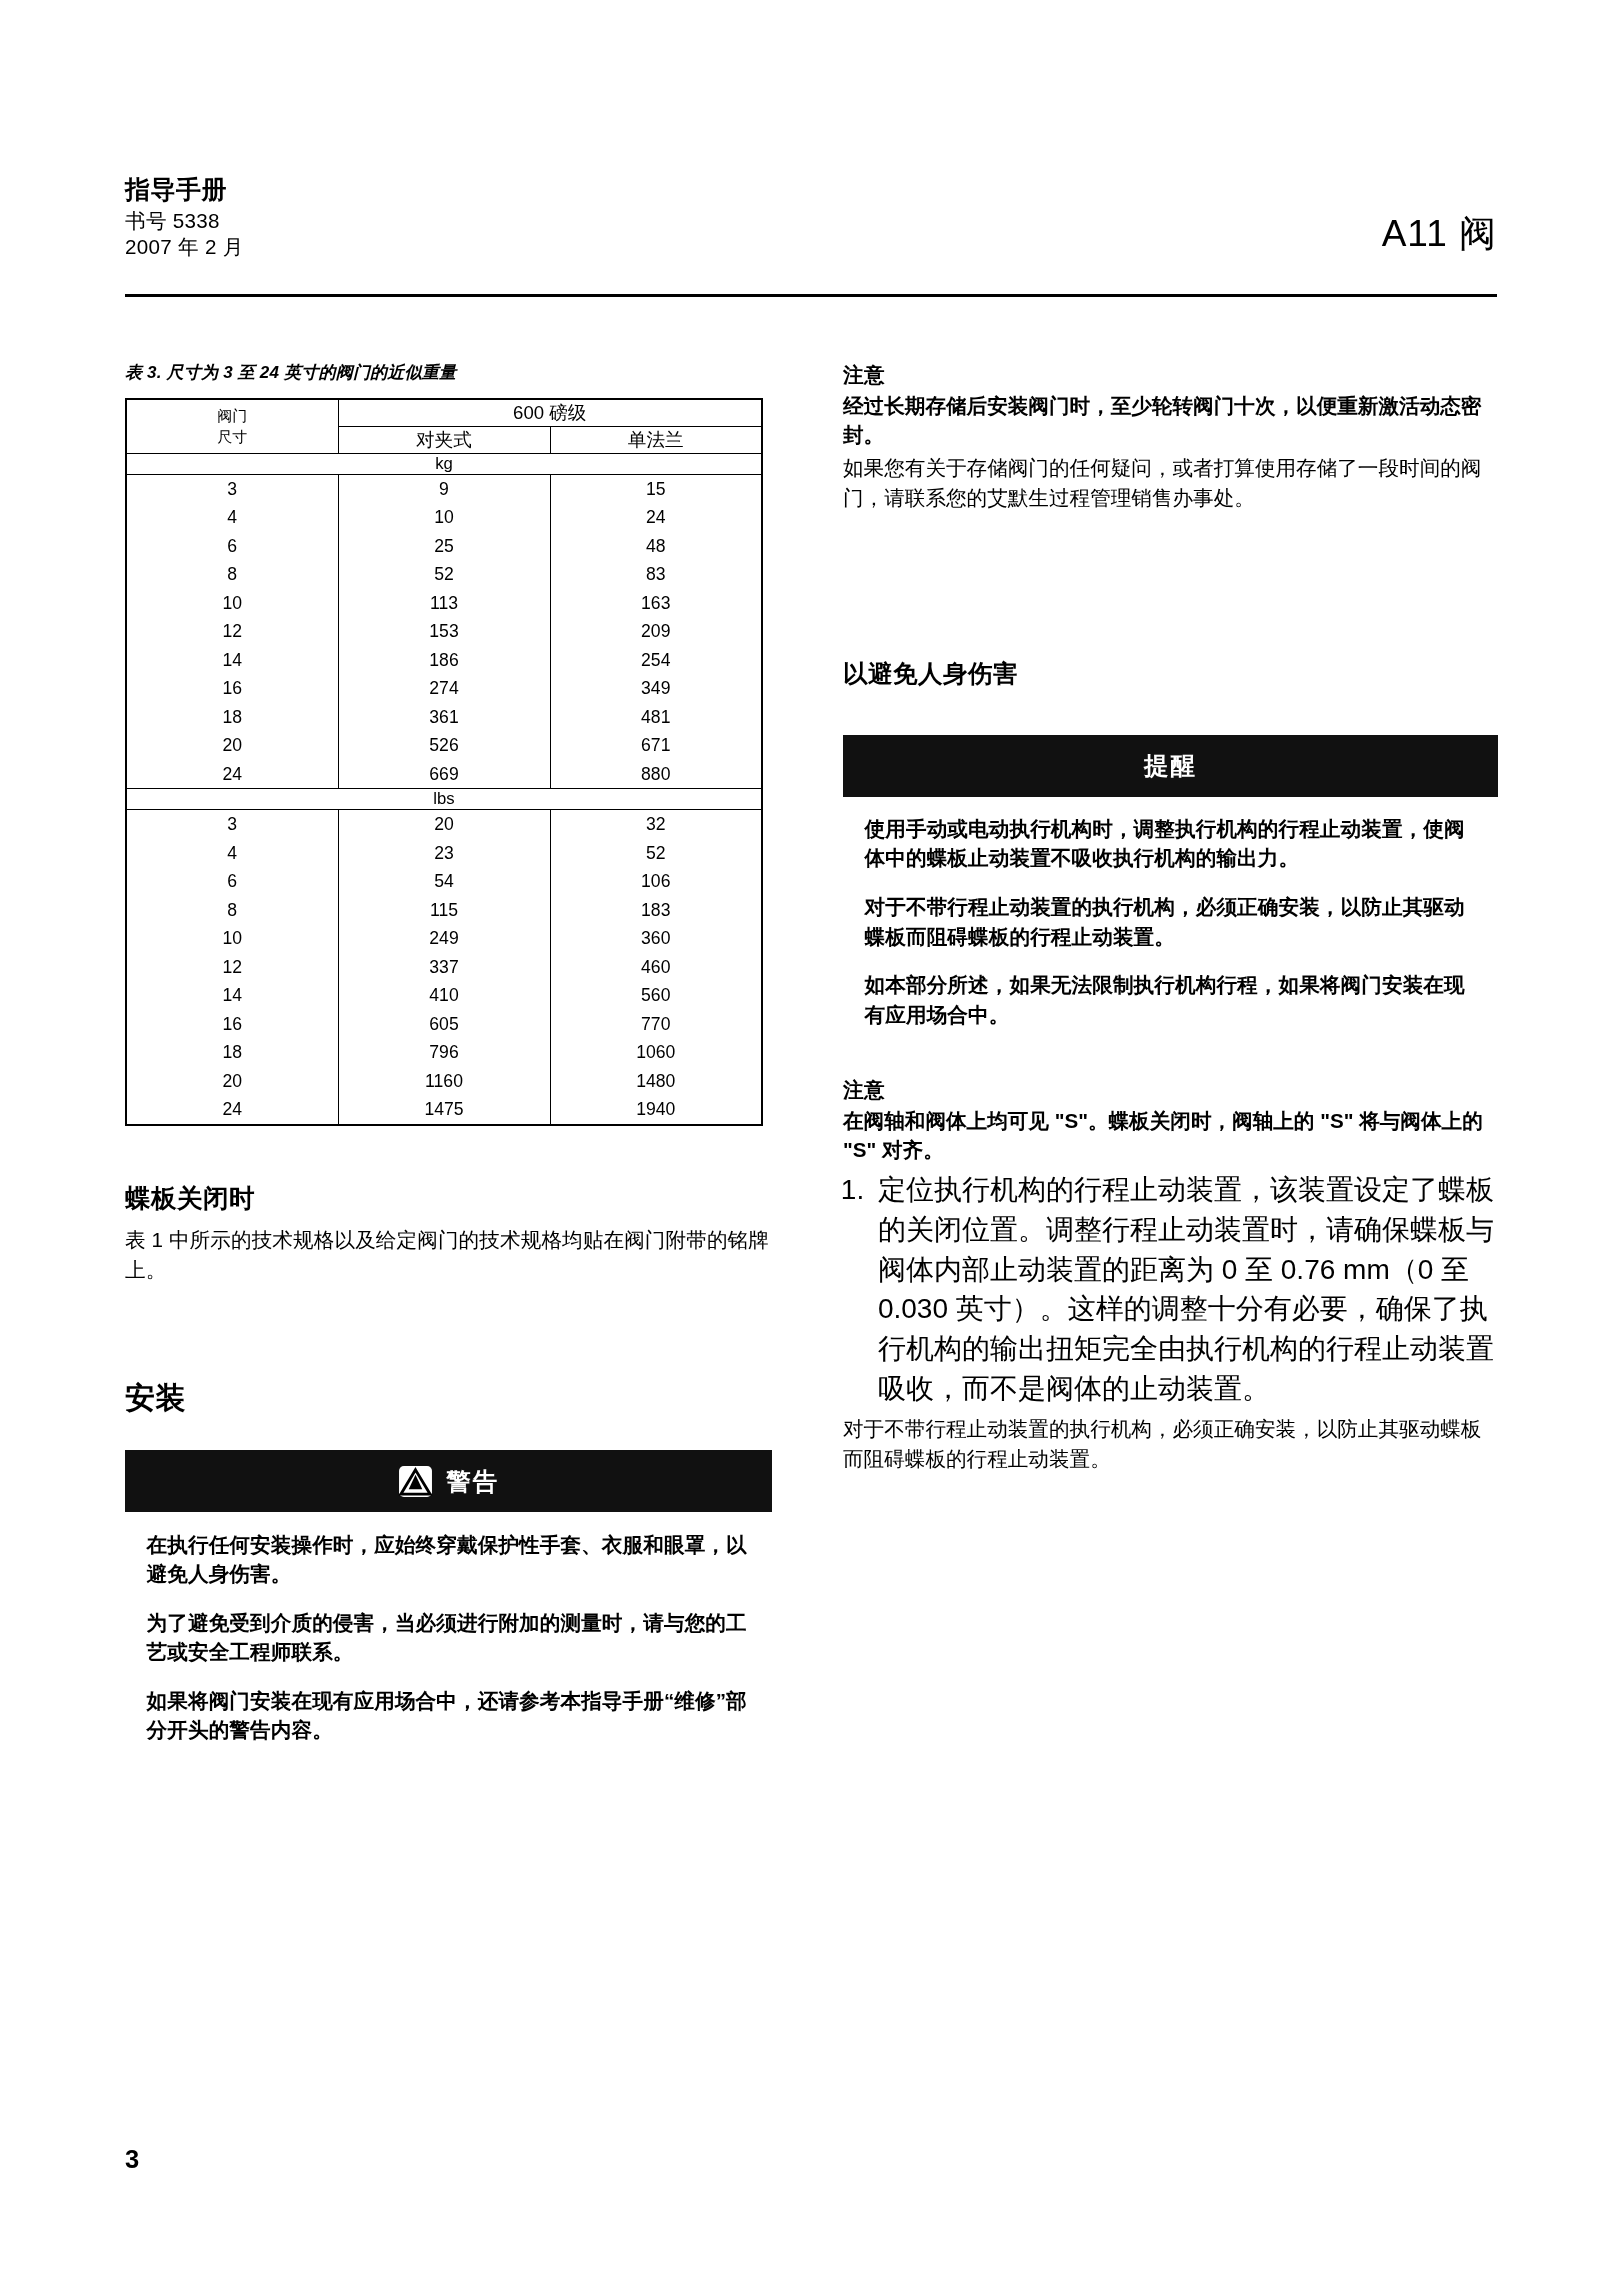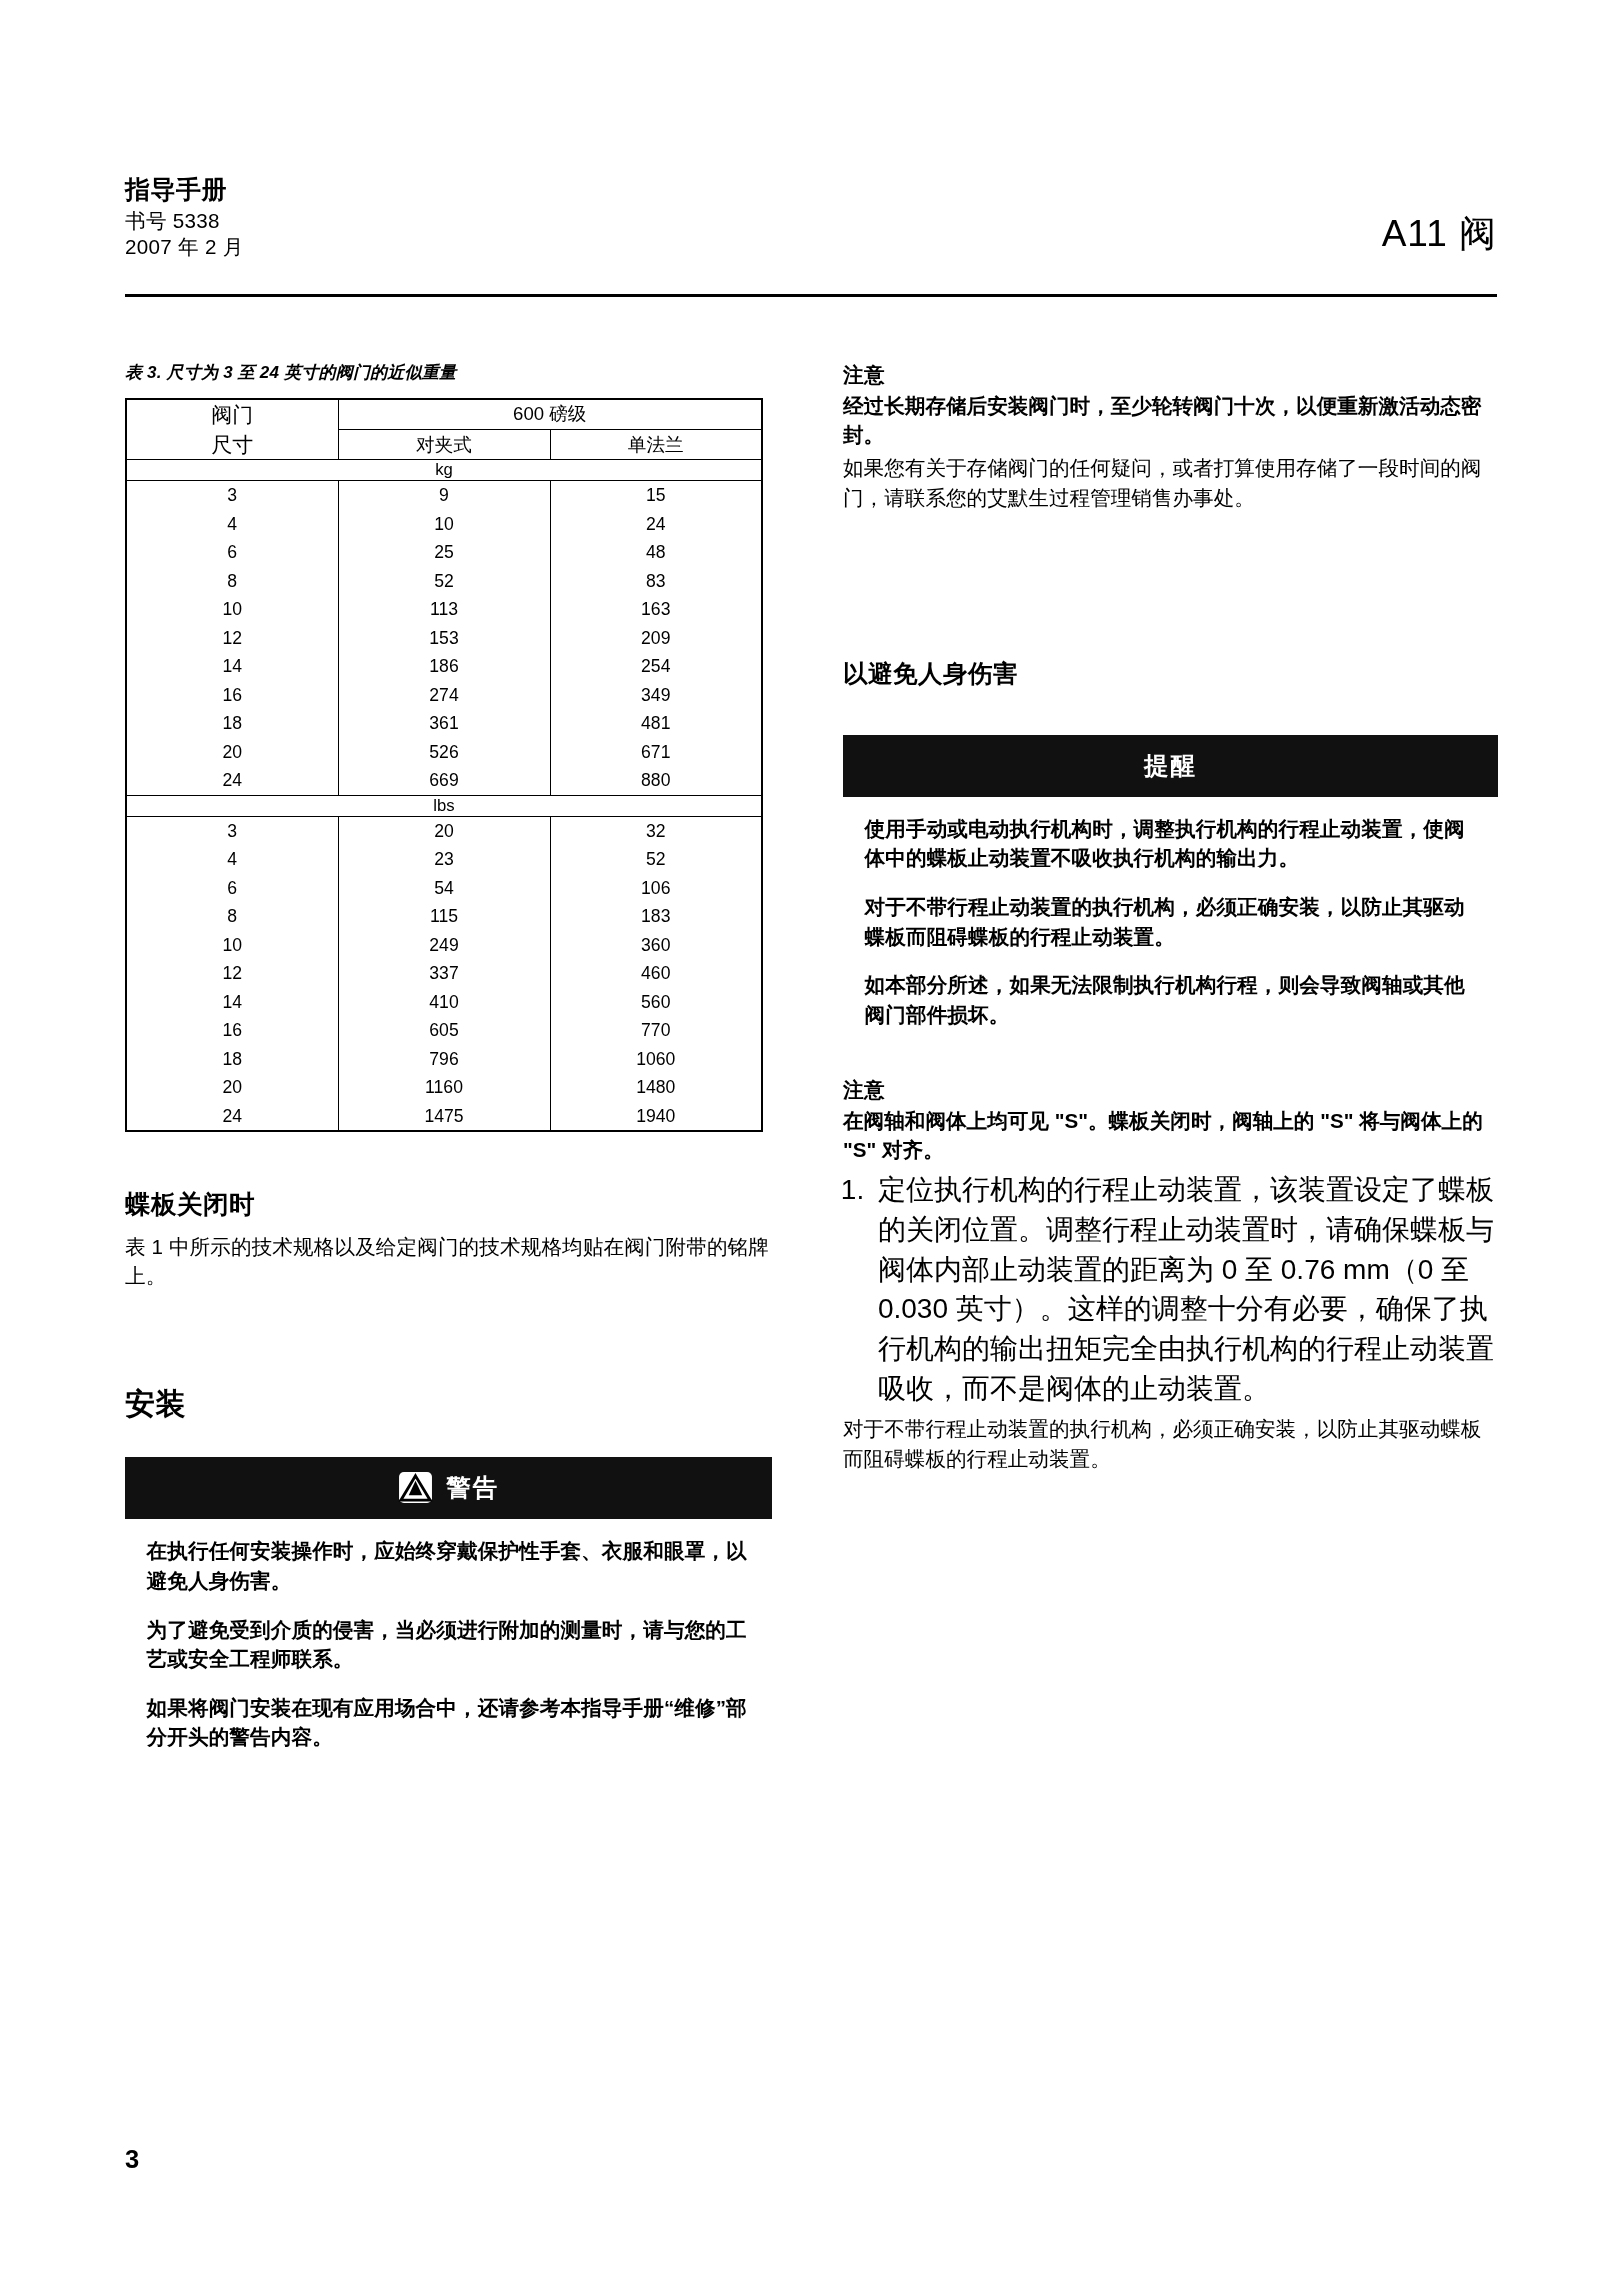--- a/index.html
+++ b/index.html
@@ -91,21 +91,21 @@
     padding: 0;
     font-weight: normal;
   }
   .hcell {
     font-weight: bold;
     font-size: 18.6px;
     padding: 7.8px 0;
   }
   .hcell-size {
     font-weight: normal;
-    font-size: 21px;
+    font-size: 15px;
     line-height: 1.42;
     padding: 9.8px 0;
   }
   .unit-row td {
     font-weight: bold;
     font-size: 16.7px;
     padding: 8.8px 0;
     border-top: 2.9px solid #000;
     border-bottom: 2.9px solid #000;
   }
@@ -388,21 +388,21 @@
 
     <div style="height:33px"></div>
 
     <div>
       <div class="banner">
         <span class="banner-text">提醒</span>
       </div>
       <div class="box-body">
         <p>使用手动或电动执行机构时，调整执行机构的行程止动装置，使阀体中的蝶板止动装置不吸收执行机构的输出力。</p>
         <p>对于不带行程止动装置的执行机构，必须正确安装，以防止其驱动蝶板而阻碍蝶板的行程止动装置。</p>
-        <p>如本部分所述，如果无法限制执行机构行程，则会导致阀轴或其他阀门部件损坏。</p>
+        <p>如本部分所述，如果无法限制执行机构行程，如果将阀门安装在现有应用场合中。</p>
       </div>
     </div>
 
     <div style="height:43px"></div>
 
     <div>
       <div class="note-title">注意</div>
       <p class="note-body">在阀轴和阀体上均可见 "S"。蝶板关闭时，阀轴上的 "S" 将与阀体上的 "S" 对齐。</p>
     </div>
 

